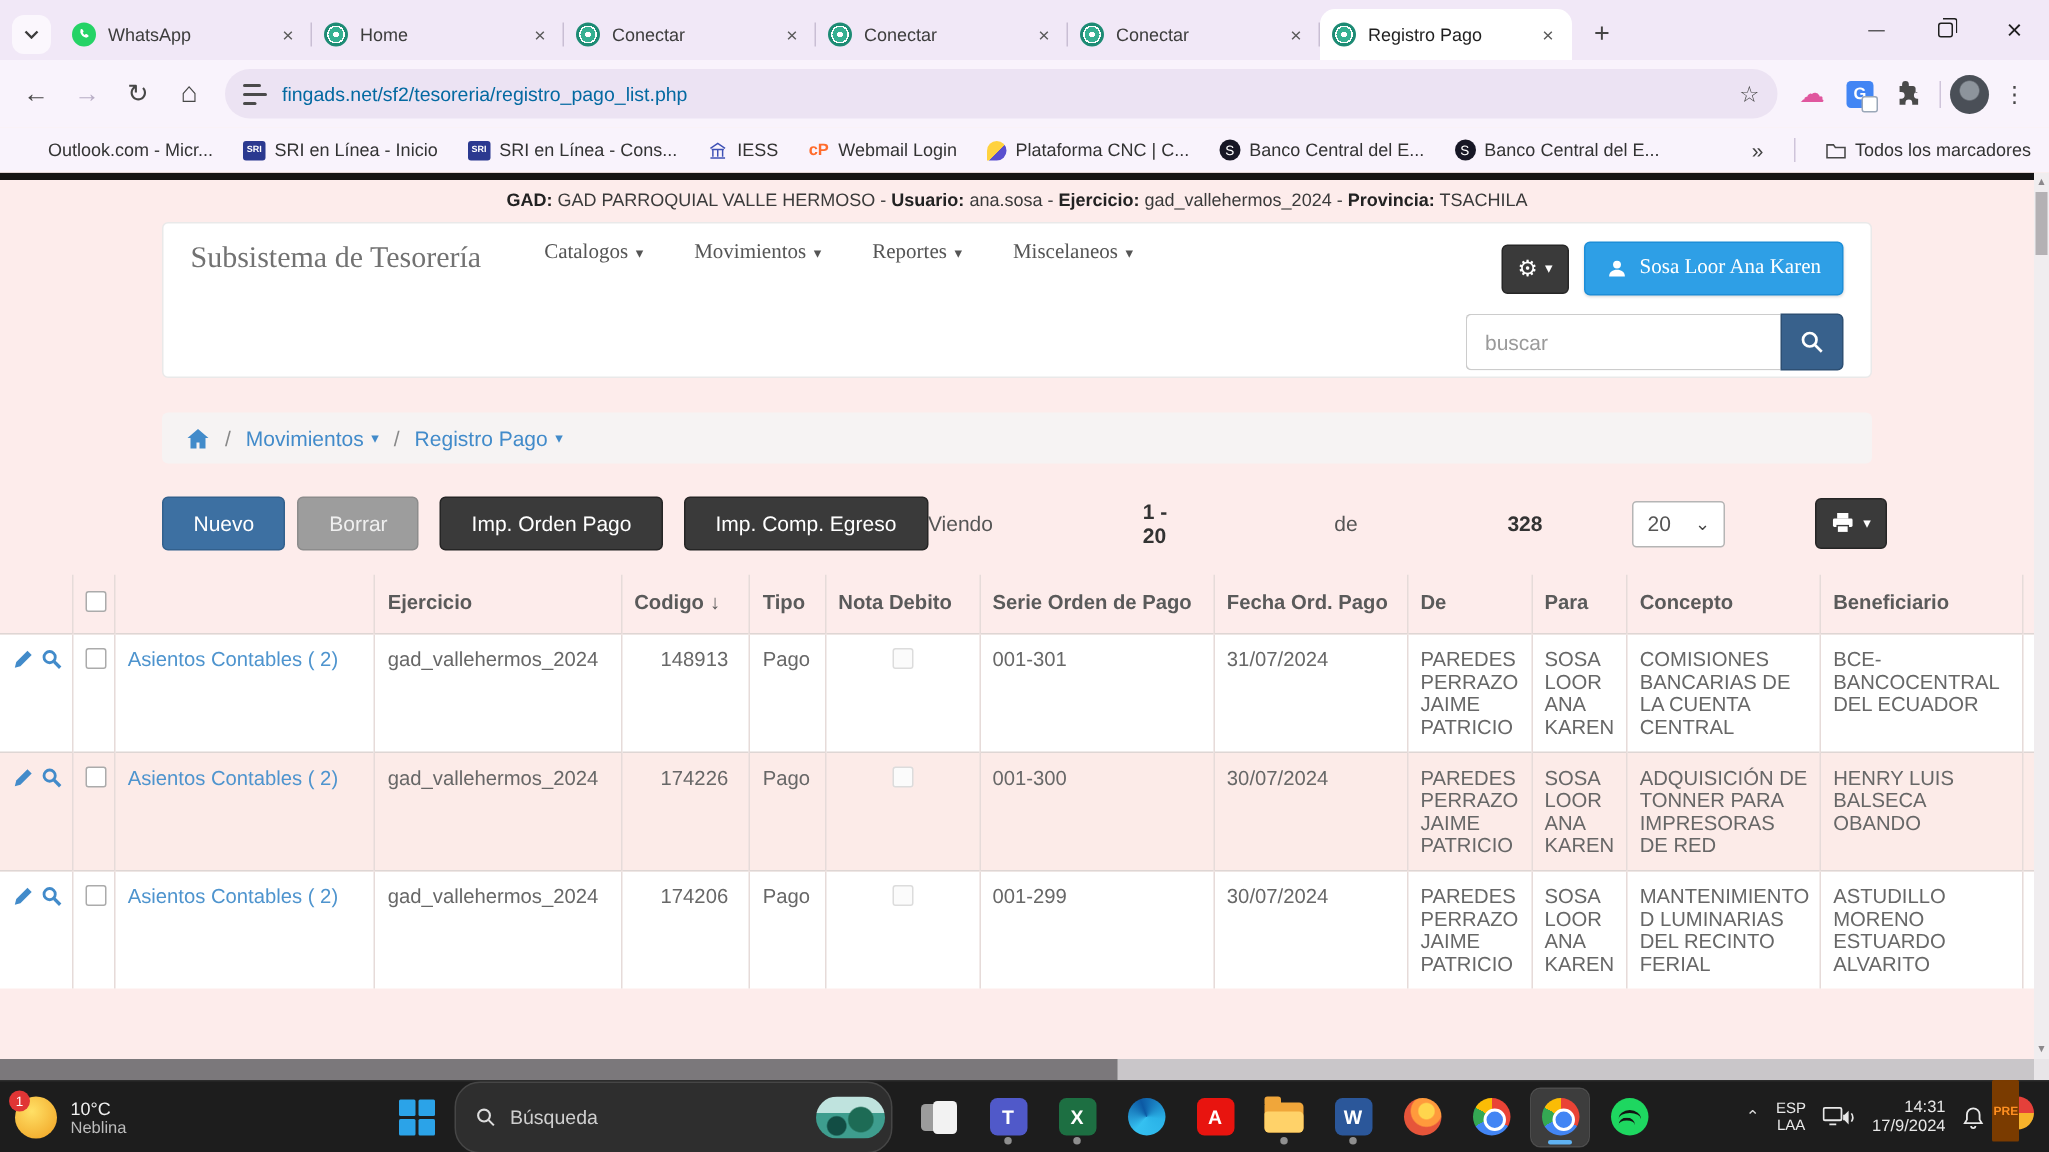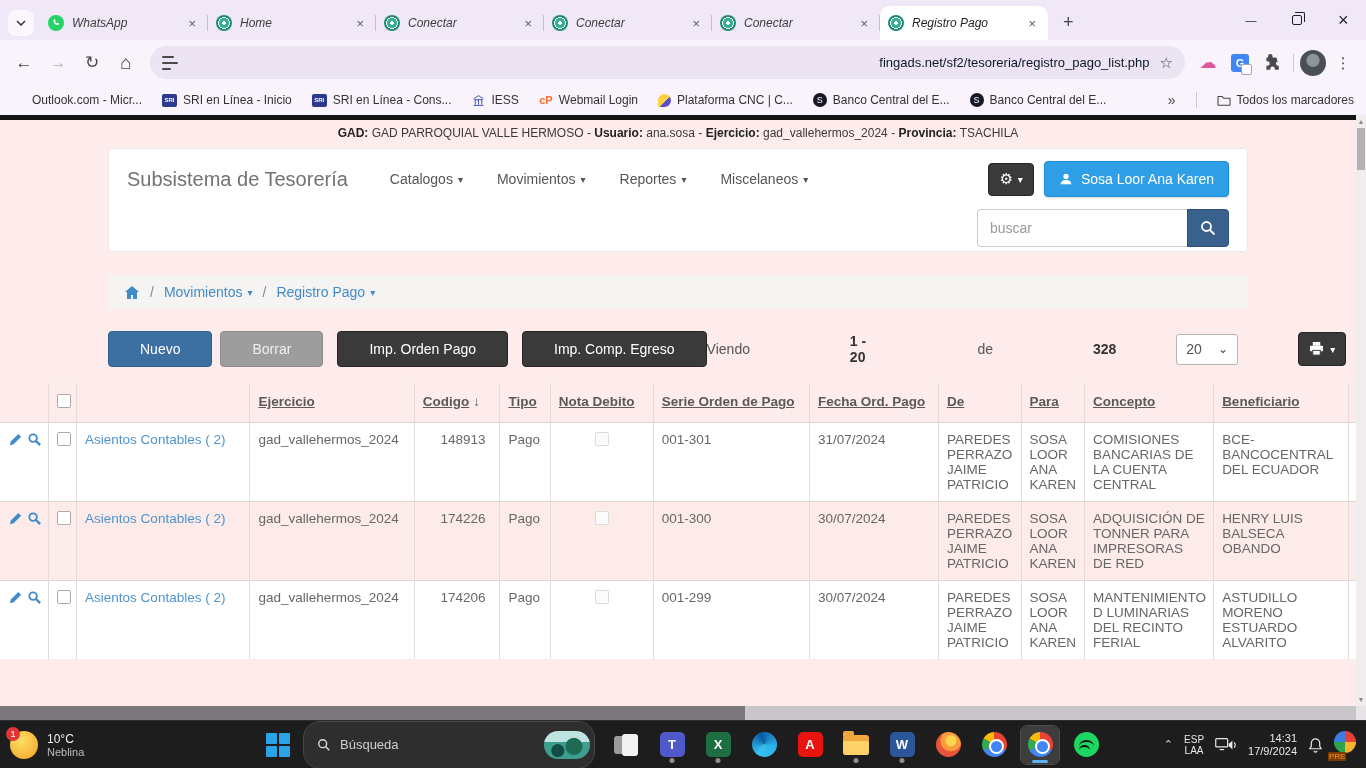--- a/index.html
+++ b/index.html
@@ -1,20 +1,20 @@
 <!DOCTYPE html>
 <html><head>
 <meta charset="utf-8">
 <style>
   * { margin:0; padding:0; box-sizing:border-box; }
   body { font-family:"Liberation Sans", sans-serif; }
   .screen { width:1366px; height:768px; display:flex; flex-direction:column; overflow:hidden; background:#fdeceb; position:relative; }
 
   
-  .tabbar { height:40px; background:#f1e8f7; display:flex; align-items:flex-end; position:relative; flex:none;font-style:italic; }
+  .tabbar { height:40px; background:#f1e8f7; display:flex; align-items:flex-end; position:relative; flex:none; }
   .tab-search-btn { width:26px; height:26px; margin:0 6px 4px 8px; background:#fbf7fd; border-radius:8px; display:flex; align-items:center; justify-content:center; }
   .tab { width:168px; height:34px; display:flex; align-items:center; gap:8px; padding:0 8px; border-radius:10px 10px 0 0; font-size:12px; color:#3d3d3d; position:relative; flex:none; }
   .tab.active { background:#ffffff; color:#1f1f1f; }
   .tab:not(.active)::after { content:""; position:absolute; right:0; top:9px; height:16px; width:1px; background:#c9bed4; }
   .tab.active::after { display:none; }
   .tab-label { flex:1; white-space:nowrap; overflow:hidden; }
   .tab-close { width:16px; height:16px; border-radius:50%; display:flex; align-items:center; justify-content:center; color:#5a5a5a; font-size:13px; }
   .tab-close::before { content:"×"; }
   .fav { width:16px; height:16px; flex:none; border-radius:50%; }
   .fav-whatsapp { background:#25d366; display:flex; align-items:center; justify-content:center; }
@@ -32,21 +32,21 @@
   .nav-btn { width:32px; height:32px; display:flex; align-items:center; justify-content:center; font-size:17px; color:#474747; flex:none; }
   .nav-btn.disabled { color:#b9aec6; }
   .i-back::before { content:"←"; }
   .i-fwd::before { content:"→"; }
   .i-reload::before { content:"↻"; }
   .i-home::before { content:"⌂"; font-size:19px; }
   .omnibox { flex:1; height:33px; margin:0 6px; background:#ece3f3; border-radius:17px; display:flex; align-items:center; padding:0 12px; gap:10px; }
   .tune-icon { width:16px; height:14px; display:flex; flex-direction:column; justify-content:space-between; }
   .tune-icon i { display:block; height:2px; background:#4a4a4a; border-radius:2px; position:relative; }
   .tune-icon i:nth-child(1) { width:12px; } .tune-icon i:nth-child(2) { width:16px; } .tune-icon i:nth-child(3) { width:9px; }
-  .url-text { flex:1; font-size:13px; color:#0f172a; white-space:nowrap; overflow:hidden;text-align:right; }
+  .url-text { flex:1; font-size:13px; color:#0369a1; white-space:nowrap; overflow:hidden; }
   .star-btn { color:#474747; font-size:15px; } .star-btn::before { content:"☆"; }
   .ext-icon { width:30px; height:30px; display:flex; align-items:center; justify-content:center; flex:none; }
   .cloud-ext { color:#e0569e; font-size:17px; } .cloud-ext::before { content:"☁"; }
   .translate-ext { width:18px; height:18px; background:#4285f4; border-radius:3px; color:#fff; font-size:11px; font-weight:bold; display:flex; align-items:center; justify-content:center; position:relative; }
   .translate-ext::after { content:""; position:absolute; right:-3px; bottom:-3px; width:9px; height:9px; background:#fff; border:1px solid #9aa7b8; border-radius:2px; }
   .toolbar-divider { width:1px; height:18px; background:#cfc4da; margin:0 4px; }
   .avatar { width:26px; height:26px; border-radius:50%; background:radial-gradient(circle at 50% 40%, #8d949c 0 6px, #4a4f57 7px); flex:none; }
   .kebab { color:#474747; font-size:15px; } .kebab::before { content:"⋮"; }
 
   .bookmarks { height:30px; background:#f9f3fc; display:flex; align-items:center; padding:0 12px; gap:20px; font-size:12px; color:#333; flex:none; }
@@ -62,55 +62,55 @@
   .bm-divider { width:1px; height:16px; background:#cfc4da; }
 
   
   .page { flex:1; display:flex; position:relative; overflow:hidden; background:#fdeceb; }
   .page-content { width:1356px; display:flex; flex-direction:column; overflow:hidden; position:relative; }
   .topline { height:5px; background:#141414; flex:none; }
   .infobar { text-align:center; font-size:12px; color:#3a3a3a; padding:6px 0 4px; flex:none; }
   .infobar b { color:#222; }
 
   .navcard { width:1140px; margin:4px auto 0; background:#fff; border:1px solid #e9e9e9; border-radius:4px; height:104px; flex:none; padding:12px 18px 0; }
-  .nav-row1 { display:flex; align-items:center; }
+  .nav-row1 { display:flex; align-items:flex-start;font-family:Liberation Serif, serif; }
   .brand { font-size:20px; color:#727272; margin-right:42px; white-space:nowrap; }
   .menu { display:flex; gap:34px; font-size:14px; color:#555; }
   .menu-item { display:flex; align-items:center; gap:5px; }
   .caret::after { content:"▾"; font-size:10px; color:inherit; }
   .nav-right { margin-left:auto; display:flex; align-items:center; gap:10px; }
   .gear-btn { background:#3a3a3a; border:1px solid #272727; color:#fff; border-radius:4px; height:33px; padding:0 10px; display:flex; align-items:center; gap:5px; font-size:14px; }
   .gear-glyph::before { content:"⚙"; font-size:15px; }
   .user-btn { background:#2e9fe6; border:1px solid #1d8ed8; color:#fff; border-radius:4px; height:36px; padding:0 14px; display:flex; align-items:center; gap:8px; font-size:14px; box-shadow:0 1px 2px rgba(0,0,0,.15); }
   .nav-row2 { display:flex; justify-content:flex-end; margin-top:12px; }
   .search-input { width:210px; height:38px; border:1px solid #ccc; border-right:none; border-radius:4px 0 0 4px; padding:0 12px; font-size:14px; color:#666; background:#fff; outline:none; font-family:"Liberation Sans",sans-serif; }
   .search-input::placeholder { color:#9a9a9a; }
   .search-btn { width:42px; height:38px; background:#38618c; border:1px solid #2d4f73; border-radius:0 4px 4px 0; display:flex; align-items:center; justify-content:center; }
 
   .breadcrumb { width:1140px; margin:23px auto 0; background:#f6f3f3; border-radius:4px; height:34px; display:flex; align-items:center; padding:0 16px; gap:10px; font-size:14px; flex:none; }
   .bc-sep { color:#888; }
   .bc-link { color:#428bca; display:flex; align-items:center; gap:5px; }
 
   .actions { width:1140px; margin:22px auto 0; display:flex; align-items:center; flex:none; }
-  .btn { height:36px; border-radius:4px; font-size:14px; display:flex; align-items:center; padding:0 31px; white-space:nowrap; }
+  .btn { height:36px; border-radius:4px; font-size:14px; display:flex; align-items:center; padding:0 20px; white-space:nowrap; }
   .btn-nuevo { background:#3d70a2; border:1px solid #32608d; color:#fff; }
   .btn-borrar { background:#9d9d9d; border:1px solid #8c8c8c; color:#efefef; margin-left:8px; }
   .btn-dark { background:#3a3a3a; border:1px solid #252525; color:#fff; margin-left:14px; }
   .paging { margin-left:auto; display:flex; align-items:center; font-size:14px; color:#555;gap:48px; }
   .paging b { color:#333; }
   .pagesize { width:74px; height:31px; background:#fff; border:1px solid #b5b5b5; border-radius:3px; margin:0 12px; display:flex; align-items:center; justify-content:space-between; padding:0 9px; font-size:14px; color:#555; }
   .pagesize::after { content:"⌄"; font-size:12px; color:#444; }
   .print-btn { background:#3a3a3a; border:1px solid #252525; border-radius:4px; height:34px; padding:0 10px; display:flex; align-items:center; gap:6px; color:#fff; }
 
   .table-wrap { margin-top:16px; flex:1; overflow:hidden; }
   table { width:1500px; table-layout:fixed; border-collapse:collapse; font-size:13.5px; color:#676767; }
   th, td { border-left:1px solid #e6dbd9; padding:9px 8px; vertical-align:top; text-align:left; }
   th:first-child, td:first-child { border-left:none; }
   thead th { font-weight:bold; color:#5a5a5a; padding-top:11px; padding-bottom:11px; }
-  thead th span.hlink { text-decoration:underline; }
+  thead th span.hlink { }
   tbody tr { border-top:1px solid #ded6d4; background:#fff; }
   tbody tr.alt { background:#fcebe8; }
   .c-icons { white-space:nowrap; }
   .tlink { color:#4e94ce; text-decoration:none; }
   .num { text-align:right; padding-right:14px; }
   .cb { display:inline-block; width:14px; height:14px; background:#fff; border:1px solid #ababab; border-radius:2px; }
   .cb.disabled { border-color:#dcdcdc; background:#fbfbfb; }
   .cb-cell { text-align:center; }
   .sort-arrow::after { content:"↓"; margin-left:4px; font-weight:normal; }
   .preline { white-space:pre-line; }
@@ -161,21 +161,21 @@
   .spotify { width:25px; height:25px; border-radius:50%; background:#1ed760; position:relative; overflow:hidden; }
   .spotify::before, .spotify::after { content:""; position:absolute; left:5px; border-top:2.4px solid #121212; border-radius:50%; }
   .spotify::before { top:8px; width:15px; height:10px; }
   .spotify::after { top:13px; width:11px; height:8px; }
   .tray { position:absolute; right:8px; display:flex; align-items:center; gap:11px; }
   .tray-chevron { font-size:11px; color:#ddd; }
   .lang { font-size:10px; line-height:11px; text-align:center; color:#e8e8e8; }
   .clock { font-size:11px; line-height:13px; text-align:right; color:#e8e8e8; }
   .pre-wrap { position:relative; width:24px; height:28px; }
   .pre-logo { width:22px; height:22px; border-radius:50%; background:conic-gradient(#e5403a 0 90deg, #f7b32b 90deg 180deg, #2ea44f 180deg 270deg, #3b7de3 270deg 360deg); }
-  .pre-label { position:absolute; left:-6px; bottom:-2px; font-size:8px; font-weight:normal; color:#ff9021; background:#7a3b00; padding:0 1px; border-radius:1px; }
+  .pre-label { position:absolute; left:-6px; bottom:-2px; font-size:8px; font-weight:bold; color:#ff9021; background:#7a3b00; padding:16px 1px; border-radius:1px; }
   svg { display:block; }
 </style>
 </head>
 <body>
 
 <div class="screen">
 
   <div class="tabbar">
     <div class="tab-search-btn">
       <svg width="10" height="6" viewBox="0 0 10 6">

